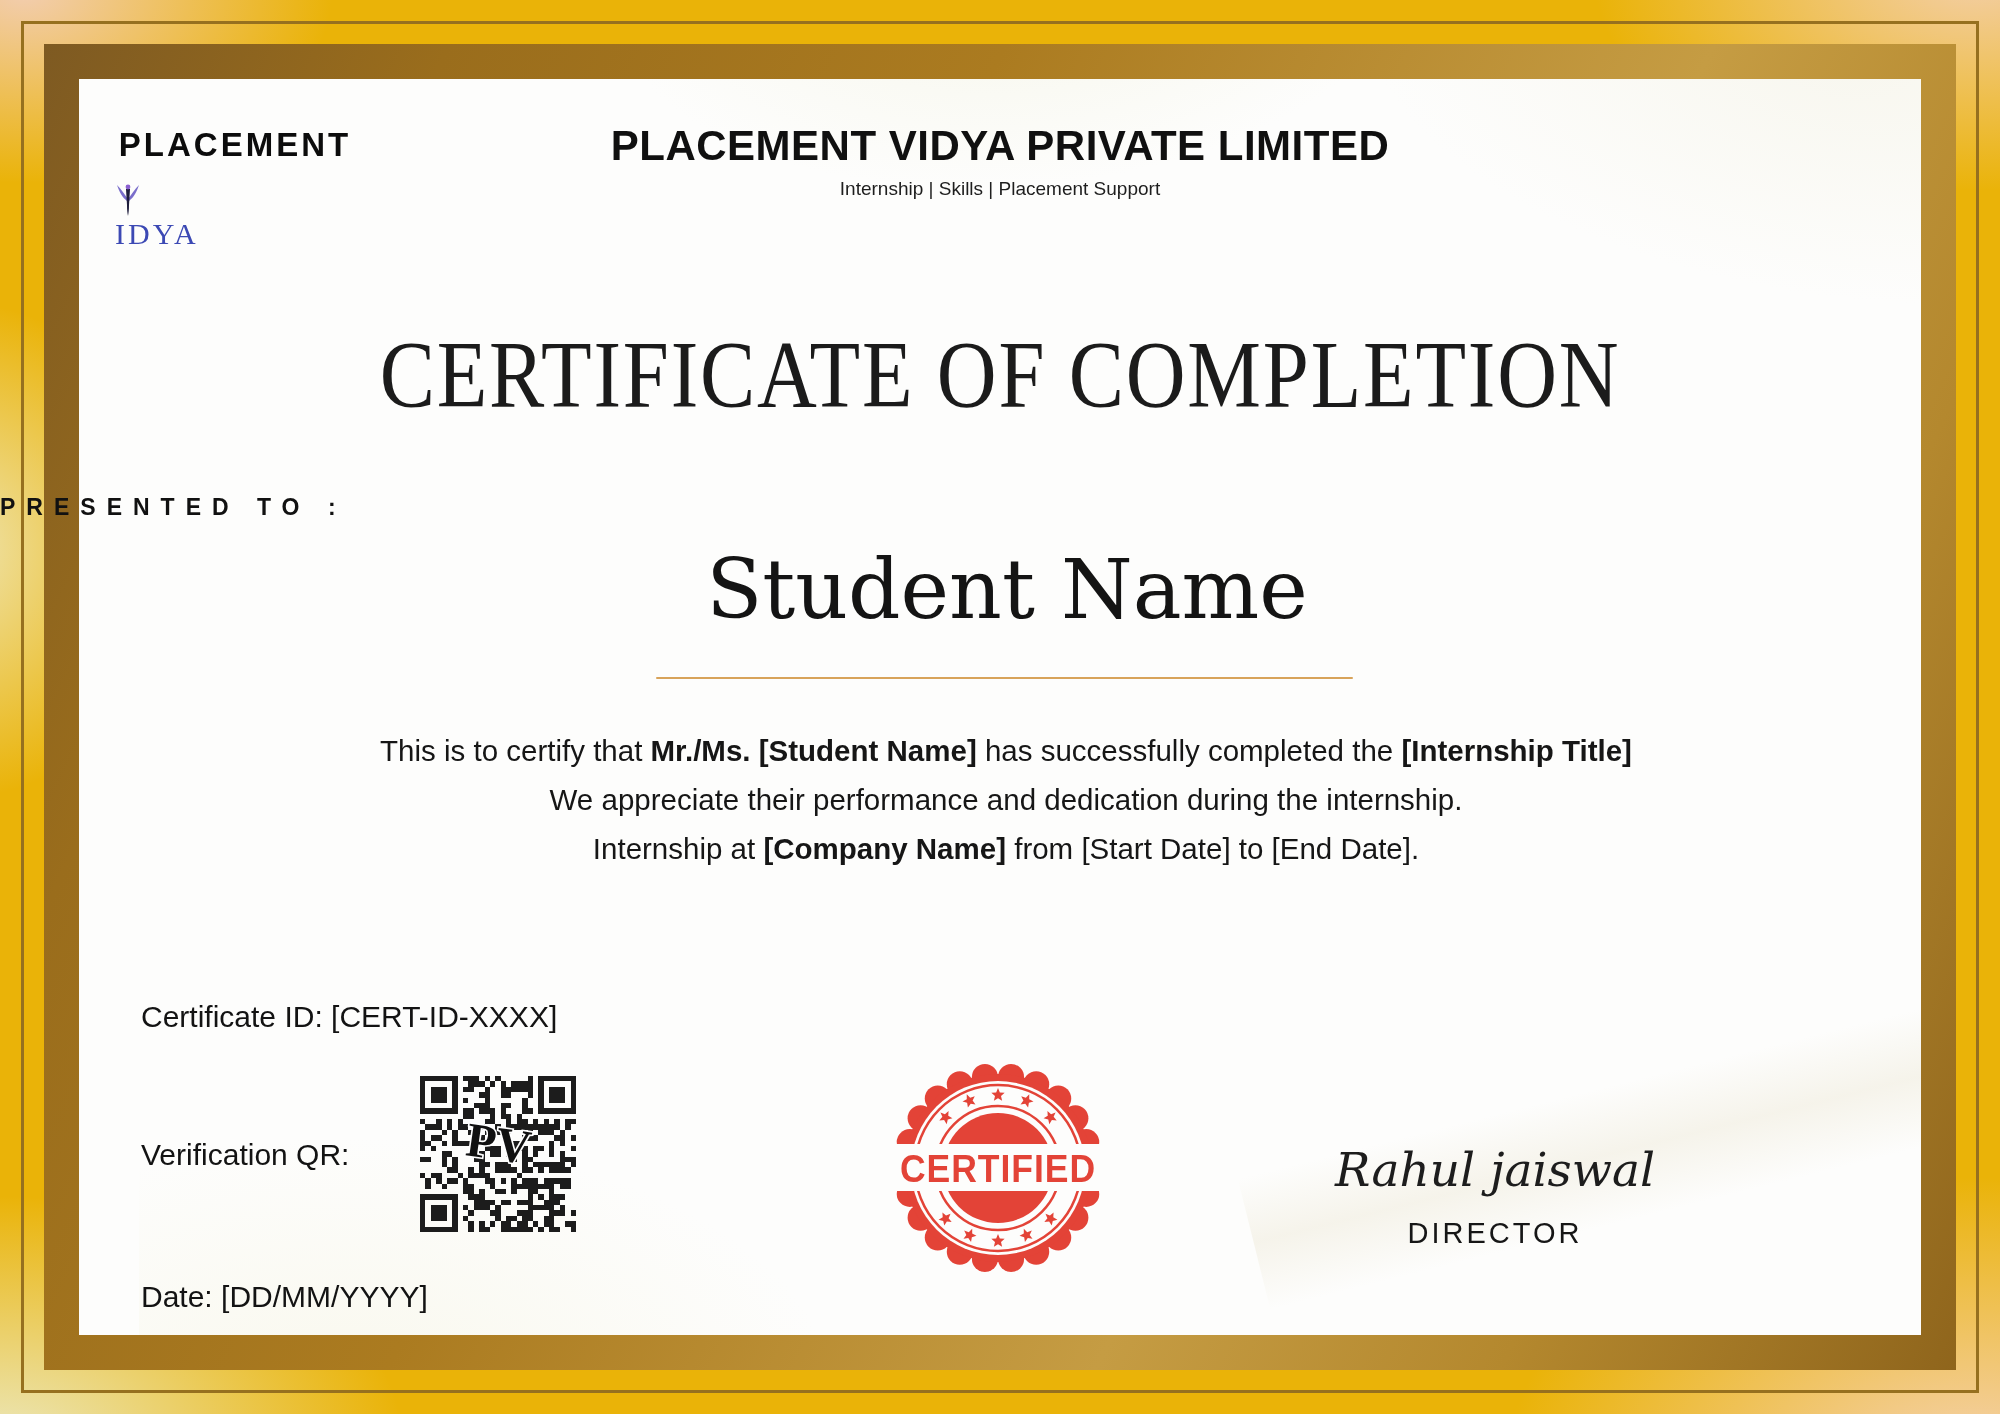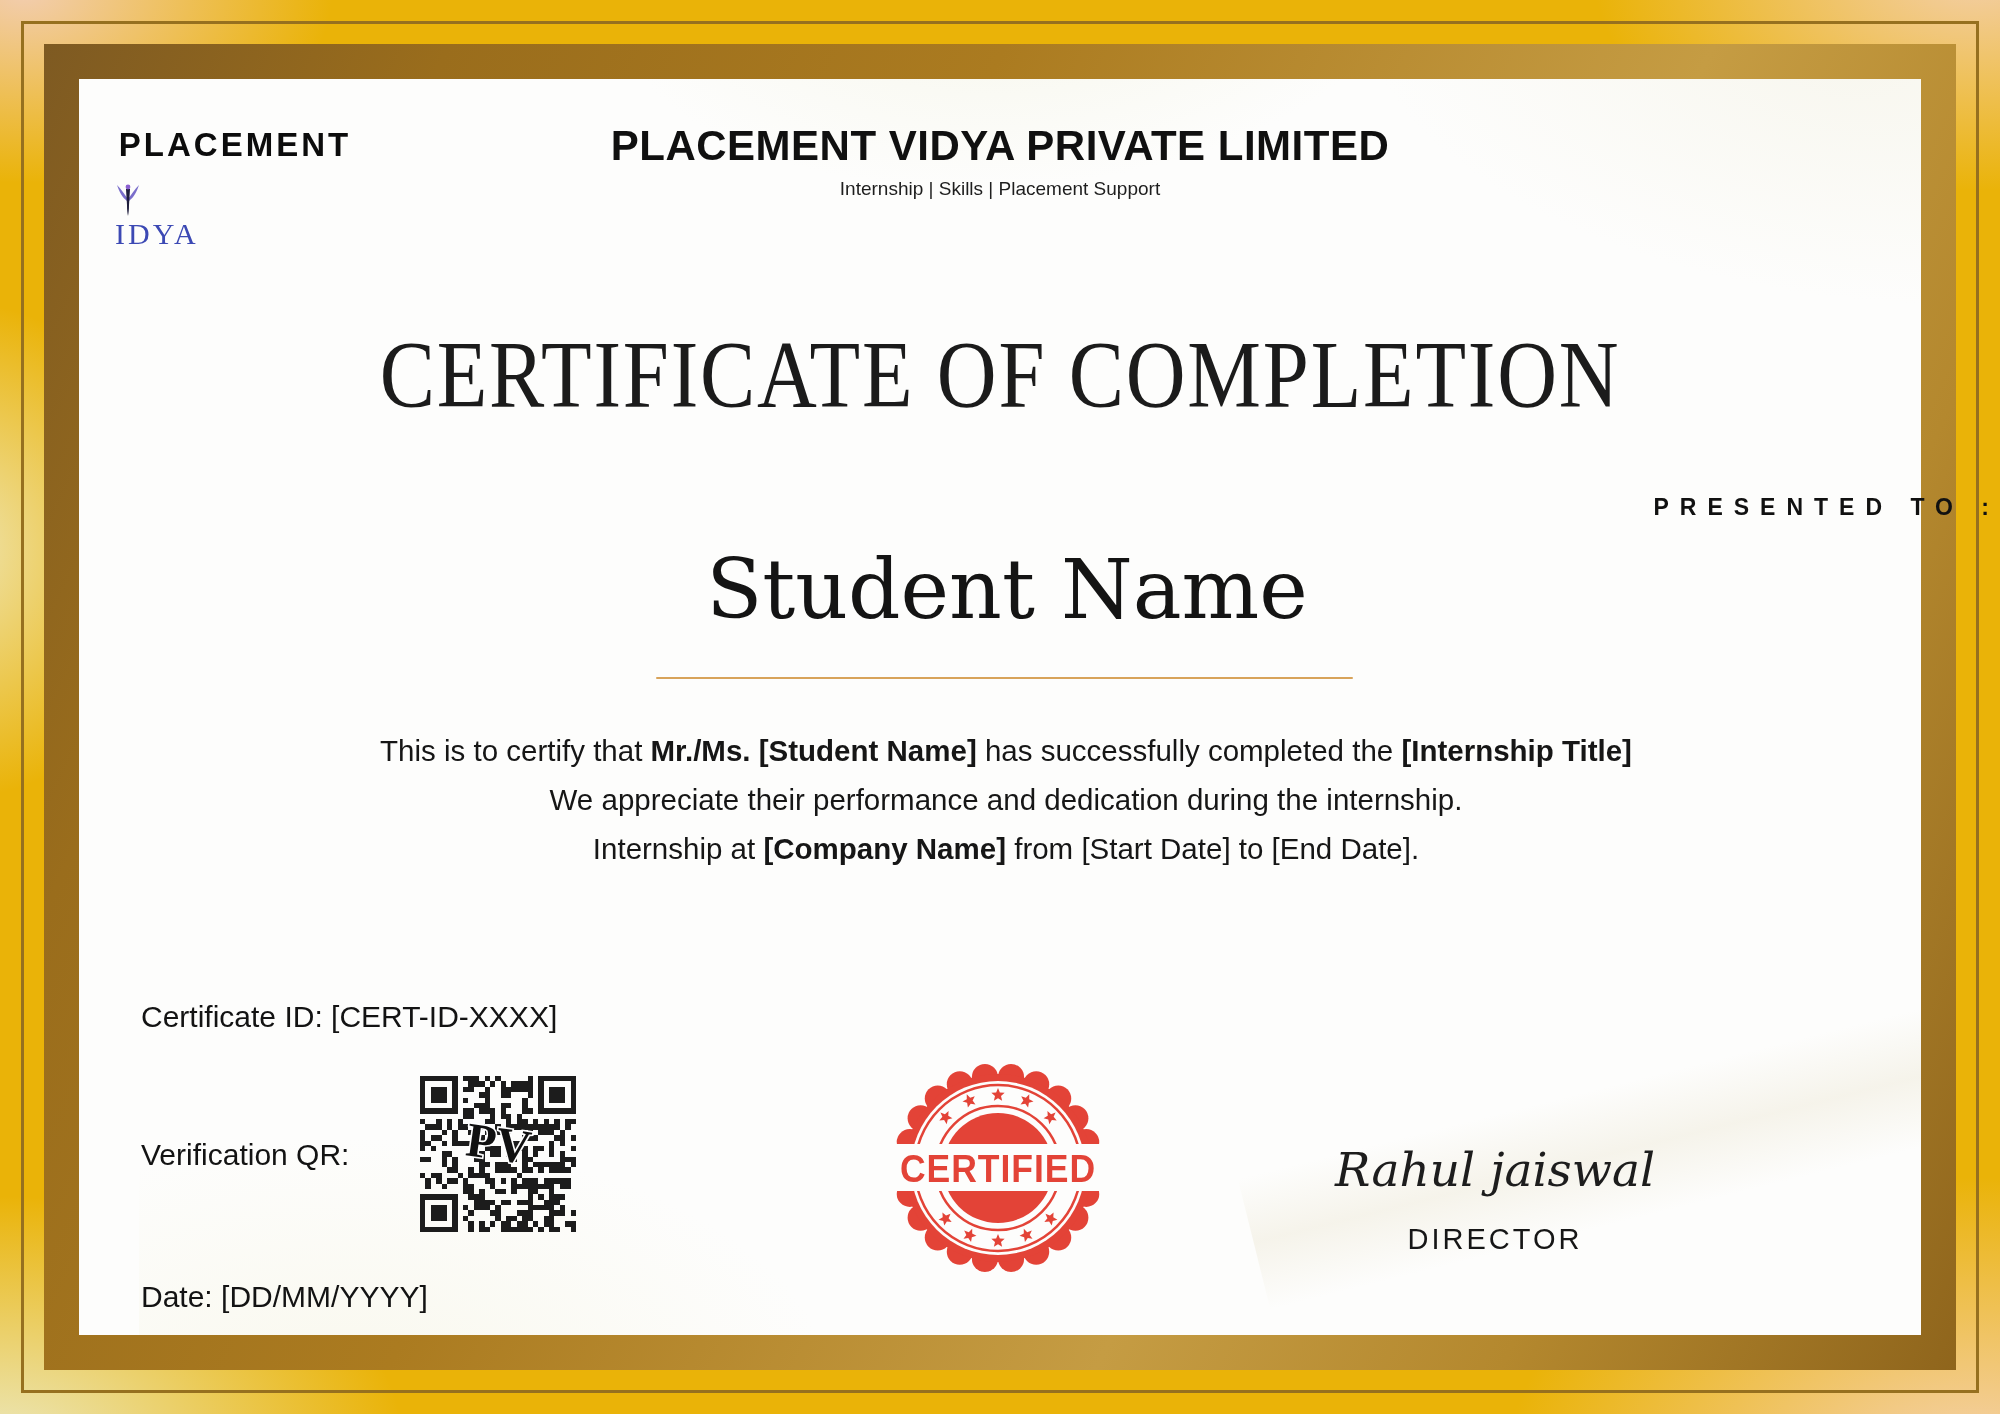--- a/index.html
+++ b/index.html
@@ -49,21 +49,21 @@
   
   .org { position:absolute; left:0; right:0; top:122px; text-align:center; }
   .org-name { font-size:42px; font-weight:700; color:#101010; letter-spacing:.5px; }
   .org-tagline { margin-top:8px; font-size:19px; color:#1e1e1e; }
 
   
   .cert-title { position:absolute; left:0; right:0; top:322px; text-align:center;
     font-family:"Liberation Serif",serif; font-weight:400; font-size:92px; color:#1b1b1b;
     letter-spacing:2px; transform:scale(.9,1.04); }
 
-  .presented { position:absolute; left:0; right:0; top:494px; text-align:right;
+  .presented { position:absolute; left:0; right:0; top:494px; text-align:left;
     font-size:23px; font-weight:600; letter-spacing:11px; color:#111; }
 
   .student-name { position:absolute; left:14px; right:0; top:542px; text-align:center;
     font-family:"DejaVu Serif",serif; font-size:82px; color:#141414; }
 
   .name-rule { position:absolute; left:656px; top:677px; width:697px; height:2px;
     border-radius:1px; }
 
   .body-text { position:absolute; left:0; right:0; top:726px; text-align:center;
     font-size:29.5px; color:#161616; }
@@ -73,21 +73,21 @@
   
   .cert-id { position:absolute; left:141px; top:1000px; font-size:30px; color:#131313; }
   .verif-label { position:absolute; left:141px; top:1138px; font-size:30px; color:#131313; }
   .qr { position:absolute; left:420px; top:1076px; width:156px; height:156px; }
   .date-line { position:absolute; left:141px; top:1280px; font-size:30px; color:#131313; }
 
   .stamp { position:absolute; left:892px; top:1062px; width:212px; height:212px; opacity:.95; }
 
   .sig-block { position:absolute; left:1330px; top:1142px; width:330px; text-align:center; }
   .sig-name { font-family:"DejaVu Serif",serif; font-style:italic; font-size:47px; color:#1d1d1d; }
-  .sig-role { margin-top:26px; font-size:29px; letter-spacing:3px; color:#161616; }
+  .sig-role { margin-top:20px; font-size:29px; letter-spacing:3px; color:#161616; }
 </style>
 </head>
 <body>
 
 <div class="page">
 
   <div class="wash wash-tl"></div>
   <div class="wash wash-tr"></div>
   <div class="wash wash-bl"></div>
   <div class="wash wash-br"></div>

